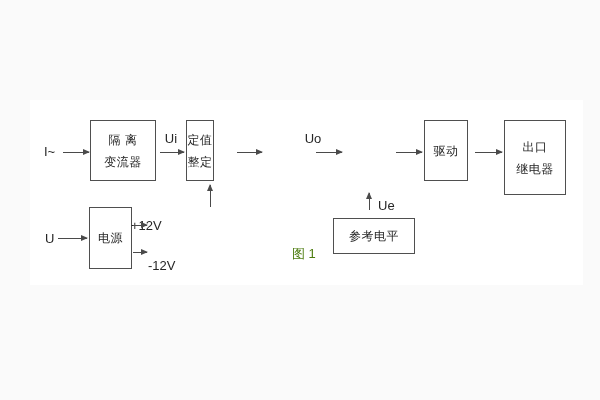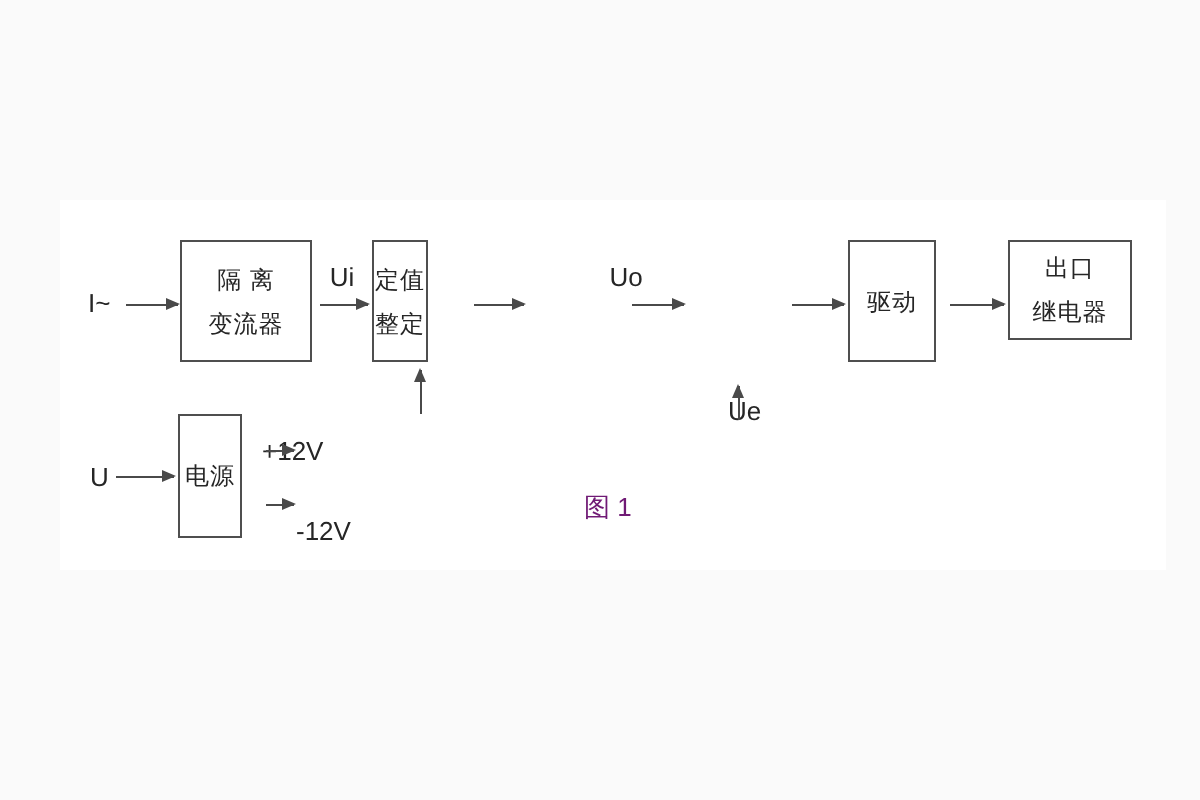--- a/index.html
+++ b/index.html
@@ -30,21 +30,21 @@
     content:"";position:absolute;right:-1px;top:-4px;
     border-left:7px solid #4a4a4a;
     border-top:3.5px solid transparent;border-bottom:3.5px solid transparent;
   }
   .arrow-up{position:absolute;width:0;border-left:1px solid #4a4a4a;}
   .arrow-up::after{
     content:"";position:absolute;top:-1px;left:-4px;
     border-bottom:7px solid #4a4a4a;
     border-left:3.5px solid transparent;border-right:3.5px solid transparent;
   }
-  .caption{position:absolute;font-size:13px;color:#701a75;white-space:pre;}
+  .caption{position:absolute;font-size:13px;color:#4d7c0f;white-space:pre;}
 </style>
 </head>
 <body>
 
 <div class="stage">
 
   <div class="panel"></div>
 
   <div class="box" style="left:90px;top:120px;width:66px;height:61px">
     <span>隔 离</span>
@@ -55,35 +55,38 @@
     <span>定值</span>
     <span>整定</span>
   </div>
 
 
 
   <div class="box" style="left:424px;top:120px;width:44px;height:61px">
     <span>驱动</span>
   </div>
 
-  <div class="box" style="left:504px;top:120px;width:62px;height:50px">
+  <div class="box" style="left:504px;top:120px;width:62px;height:75px">
     <span>出口</span>
     <span>继电器</span>
   </div>
 
-  <div class="box" style="left:89px;top:207px;width:32px;height:62px">
+  <div class="box" style="left:89px;top:207px;width:43px;height:62px">
     <span>电源</span>
   </div>
 
 
+  <div class="box" style="left:333px;top:218px;width:82px;height:36px">
+    <span>参考电平</span>
+  </div>
 
   <div class="lbl" style="left:44px;top:144px">I~</div>
   <div class="lbl" style="left:158px;top:131px;width:26px">Ui</div>
   <div class="lbl" style="left:298px;top:131px;width:30px">Uo</div>
-  <div class="lbl" style="left:364px;top:198px">Ue</div>
+  <div class="lbl" style="left:378px;top:198px">Ue</div>
   <div class="lbl" style="left:45px;top:231px">U</div>
   <div class="lbl" style="left:131px;top:218px">+12V</div>
   <div class="lbl" style="left:148px;top:258px">-12V</div>
 
   <div class="arrow-right" style="left:63px;top:152px;width:26px"></div>
   <div class="arrow-right" style="left:160px;top:152px;width:24px"></div>
   <div class="arrow-right" style="left:237px;top:152px;width:25px"></div>
   <div class="arrow-right" style="left:316px;top:152px;width:26px"></div>
   <div class="arrow-right" style="left:396px;top:152px;width:26px"></div>
   <div class="arrow-right" style="left:475px;top:152px;width:27px"></div>

